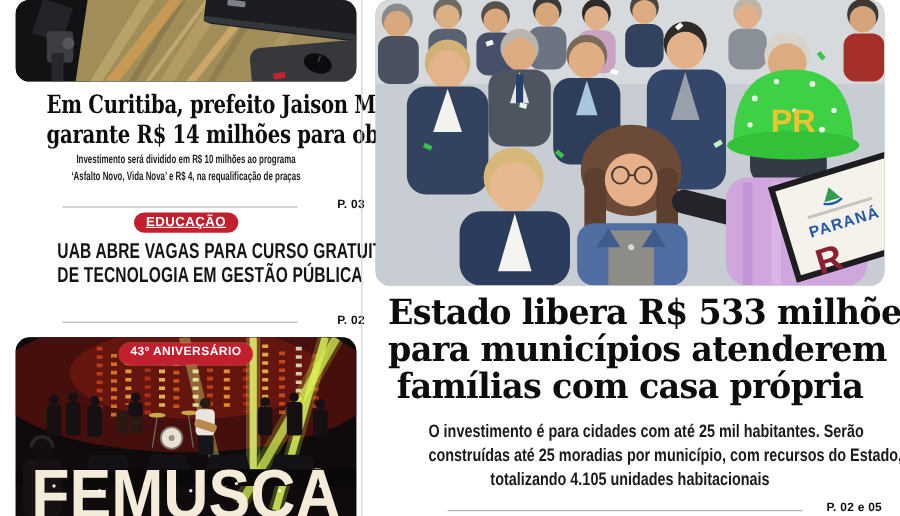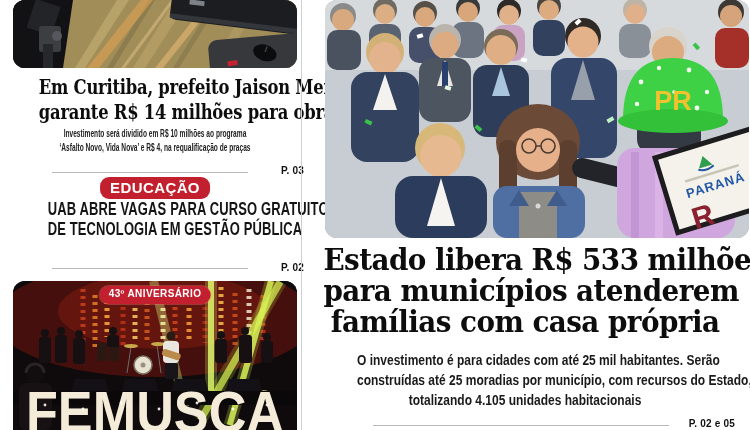--- a/index.html
+++ b/index.html
@@ -6,21 +6,21 @@
   body{
     width:750px;height:430px;overflow:hidden;position:relative;
     background:#ffffff;
     font-family:"Liberation Sans",sans-serif;
     -webkit-font-smoothing:antialiased;
   }
   .abs{position:absolute;}
   .photo{position:absolute;overflow:hidden;background:#222;}
   #desk-photo{left:13px;top:0;width:284px;height:68px;border-radius:12px;}
   #concert-photo{left:13px;top:281px;width:284px;height:149px;border-radius:12px 12px 0 0;background:#0f0b0c;}
-  #crowd-photo{left:313px;top:0;width:424px;height:238px;border-radius:12px;background:#a3a3a3;margin-left:12px;}
+  #crowd-photo{left:313px;top:0;width:424px;height:238px;border-radius:12px;background:#a3a3a3;}
   .serif-head{
     font-family:"DejaVu Serif","Liberation Serif",serif;
     font-weight:800;color:#0d0d0d;text-align:center;
   }
   .serif-head span{display:block;white-space:nowrap;}
   #headline-curitiba{left:6px;top:74px;width:298px;font-size:21px;line-height:25px;letter-spacing:-0.3px;transform:scaleX(0.78);transform-origin:50% 0;}
   #deck-curitiba{left:6px;top:127px;width:298px;text-align:center;font-size:10px;line-height:14px;font-weight:700;color:#222;transform:scaleX(0.66);transform-origin:50% 0;}
   #deck-curitiba span{display:block;white-space:nowrap;}
   .pageref{position:absolute;text-align:right;font-size:10px;font-weight:700;color:#111;letter-spacing:0.2px;}
   #pageref-03{left:6px;top:155px;width:298px;}
@@ -29,21 +29,21 @@
   .divider{position:absolute;height:0;border-top:1px solid #b9b9b9;}
   #divider-left-1{left:52px;top:172px;width:196px;}
   #divider-left-2{left:52px;top:268px;width:196px;}
   #divider-right{left:373px;top:425px;width:296px;}
   #v-divider{position:absolute;left:301px;top:0;width:1px;height:430px;background:#cfcfcf;}
   .kicker{
     position:absolute;left:50%;transform:translateX(-50%);
     background:#c3202f;color:#fff;font-weight:700;
     border-radius:9px;white-space:nowrap;
   }
-  #kicker-educacao{left:155px;top:177px;font-size:15px;padding:2px 10px 3px;letter-spacing:0.4px;}
+  #kicker-educacao{left:155px;top:177px;font-size:11px;padding:2px 10px 3px;letter-spacing:0.4px;text-decoration:underline;}
   #kicker-aniversario{top:5px;font-size:10px;padding:2px 9px 5px;letter-spacing:0.4px;box-shadow:0 0 0 1px rgba(255,120,120,.35);}
   #headline-uab{left:6px;top:199px;width:298px;text-align:center;font-size:18px;line-height:20px;font-weight:800;color:#141414;transform:scaleX(0.72);transform-origin:50% 0;}
   #headline-uab span{display:block;white-space:nowrap;letter-spacing:0.2px;}
   #headline-main{left:315px;top:245px;width:420px;font-size:29px;line-height:31px;letter-spacing:-0.6px;transform:scaleX(0.96);transform-origin:50% 0;}
   #deck-main{left:315px;top:350px;width:420px;text-align:center;font-size:15px;line-height:20px;font-weight:700;color:#1a1a1a;transform:scaleX(0.80);transform-origin:50% 0;}
   #deck-main span{display:block;white-space:nowrap;}
   svg{display:block;}
   svg text{font-family:"Liberation Sans",sans-serif;}
 </style>
 </head>

